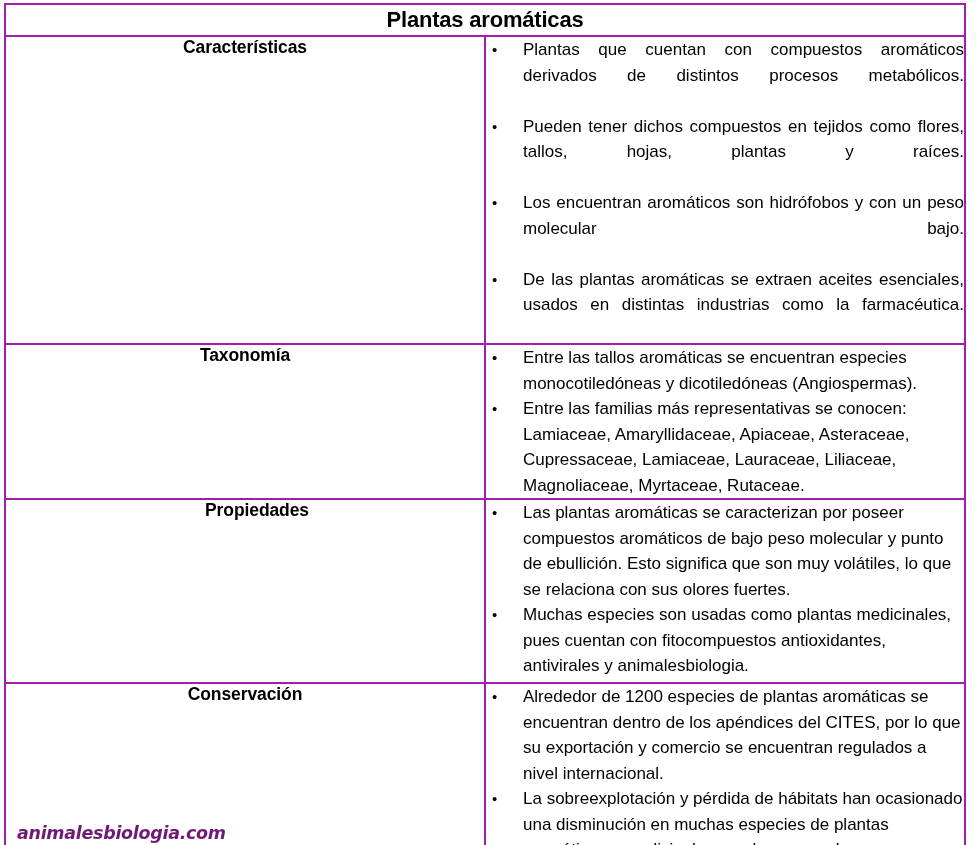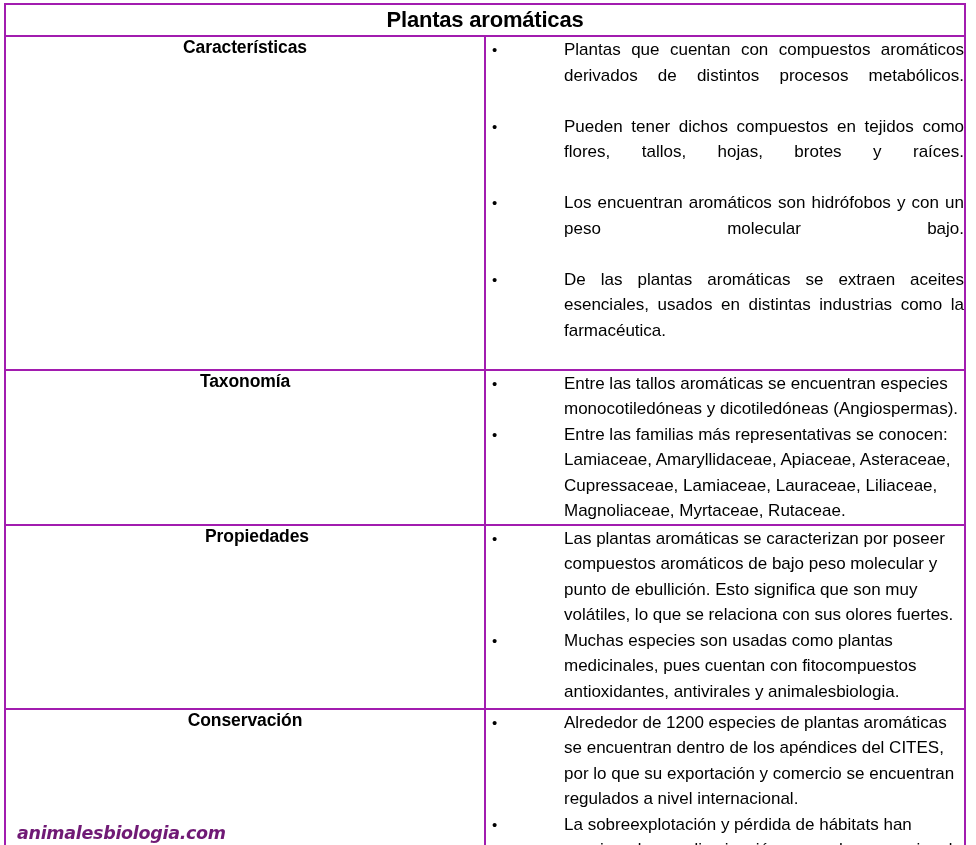--- a/index.html
+++ b/index.html
@@ -80,21 +80,20 @@
   }
   ul.bullets > li .dot {
     position: absolute;
     left: 6px;
     top: 0;
     line-height: 25.5px;
     font-size: 15px;
   }
   ul.bullets > li .txt {
     display: block;
-    margin-left: 41px;
   }
 
   
   .justify ul.bullets > li .txt {
     text-align: justify;
     text-justify: inter-word;
   }
   .justify ul.bullets > li .txt::after {
     content: "";
     display: inline-block;
@@ -142,21 +141,21 @@
           <span class="label-inner">Características</span>
         </td>
         <td class="content-cell justify">
           <ul class="bullets">
             <li>
               <span class="dot">•</span>
               <span class="txt">Plantas que cuentan con compuestos aromáticos derivados de distintos procesos metabólicos.</span>
             </li>
             <li>
               <span class="dot">•</span>
-              <span class="txt">Pueden tener dichos compuestos en tejidos como flores, tallos, hojas, brotes y raíces.</span>
+              <span class="txt">Pueden tener dichos compuestos en tejidos como flores, tallos, hojas, plantas y raíces.</span>
             </li>
             <li>
               <span class="dot">•</span>
               <span class="txt">Los encuentran aromáticos son hidrófobos y con un peso molecular bajo.</span>
             </li>
             <li>
               <span class="dot">•</span>
               <span class="txt">De las plantas aromáticas se extraen aceites esenciales, usados en distintas industrias como la farmacéutica.</span>
             </li>
           </ul>

